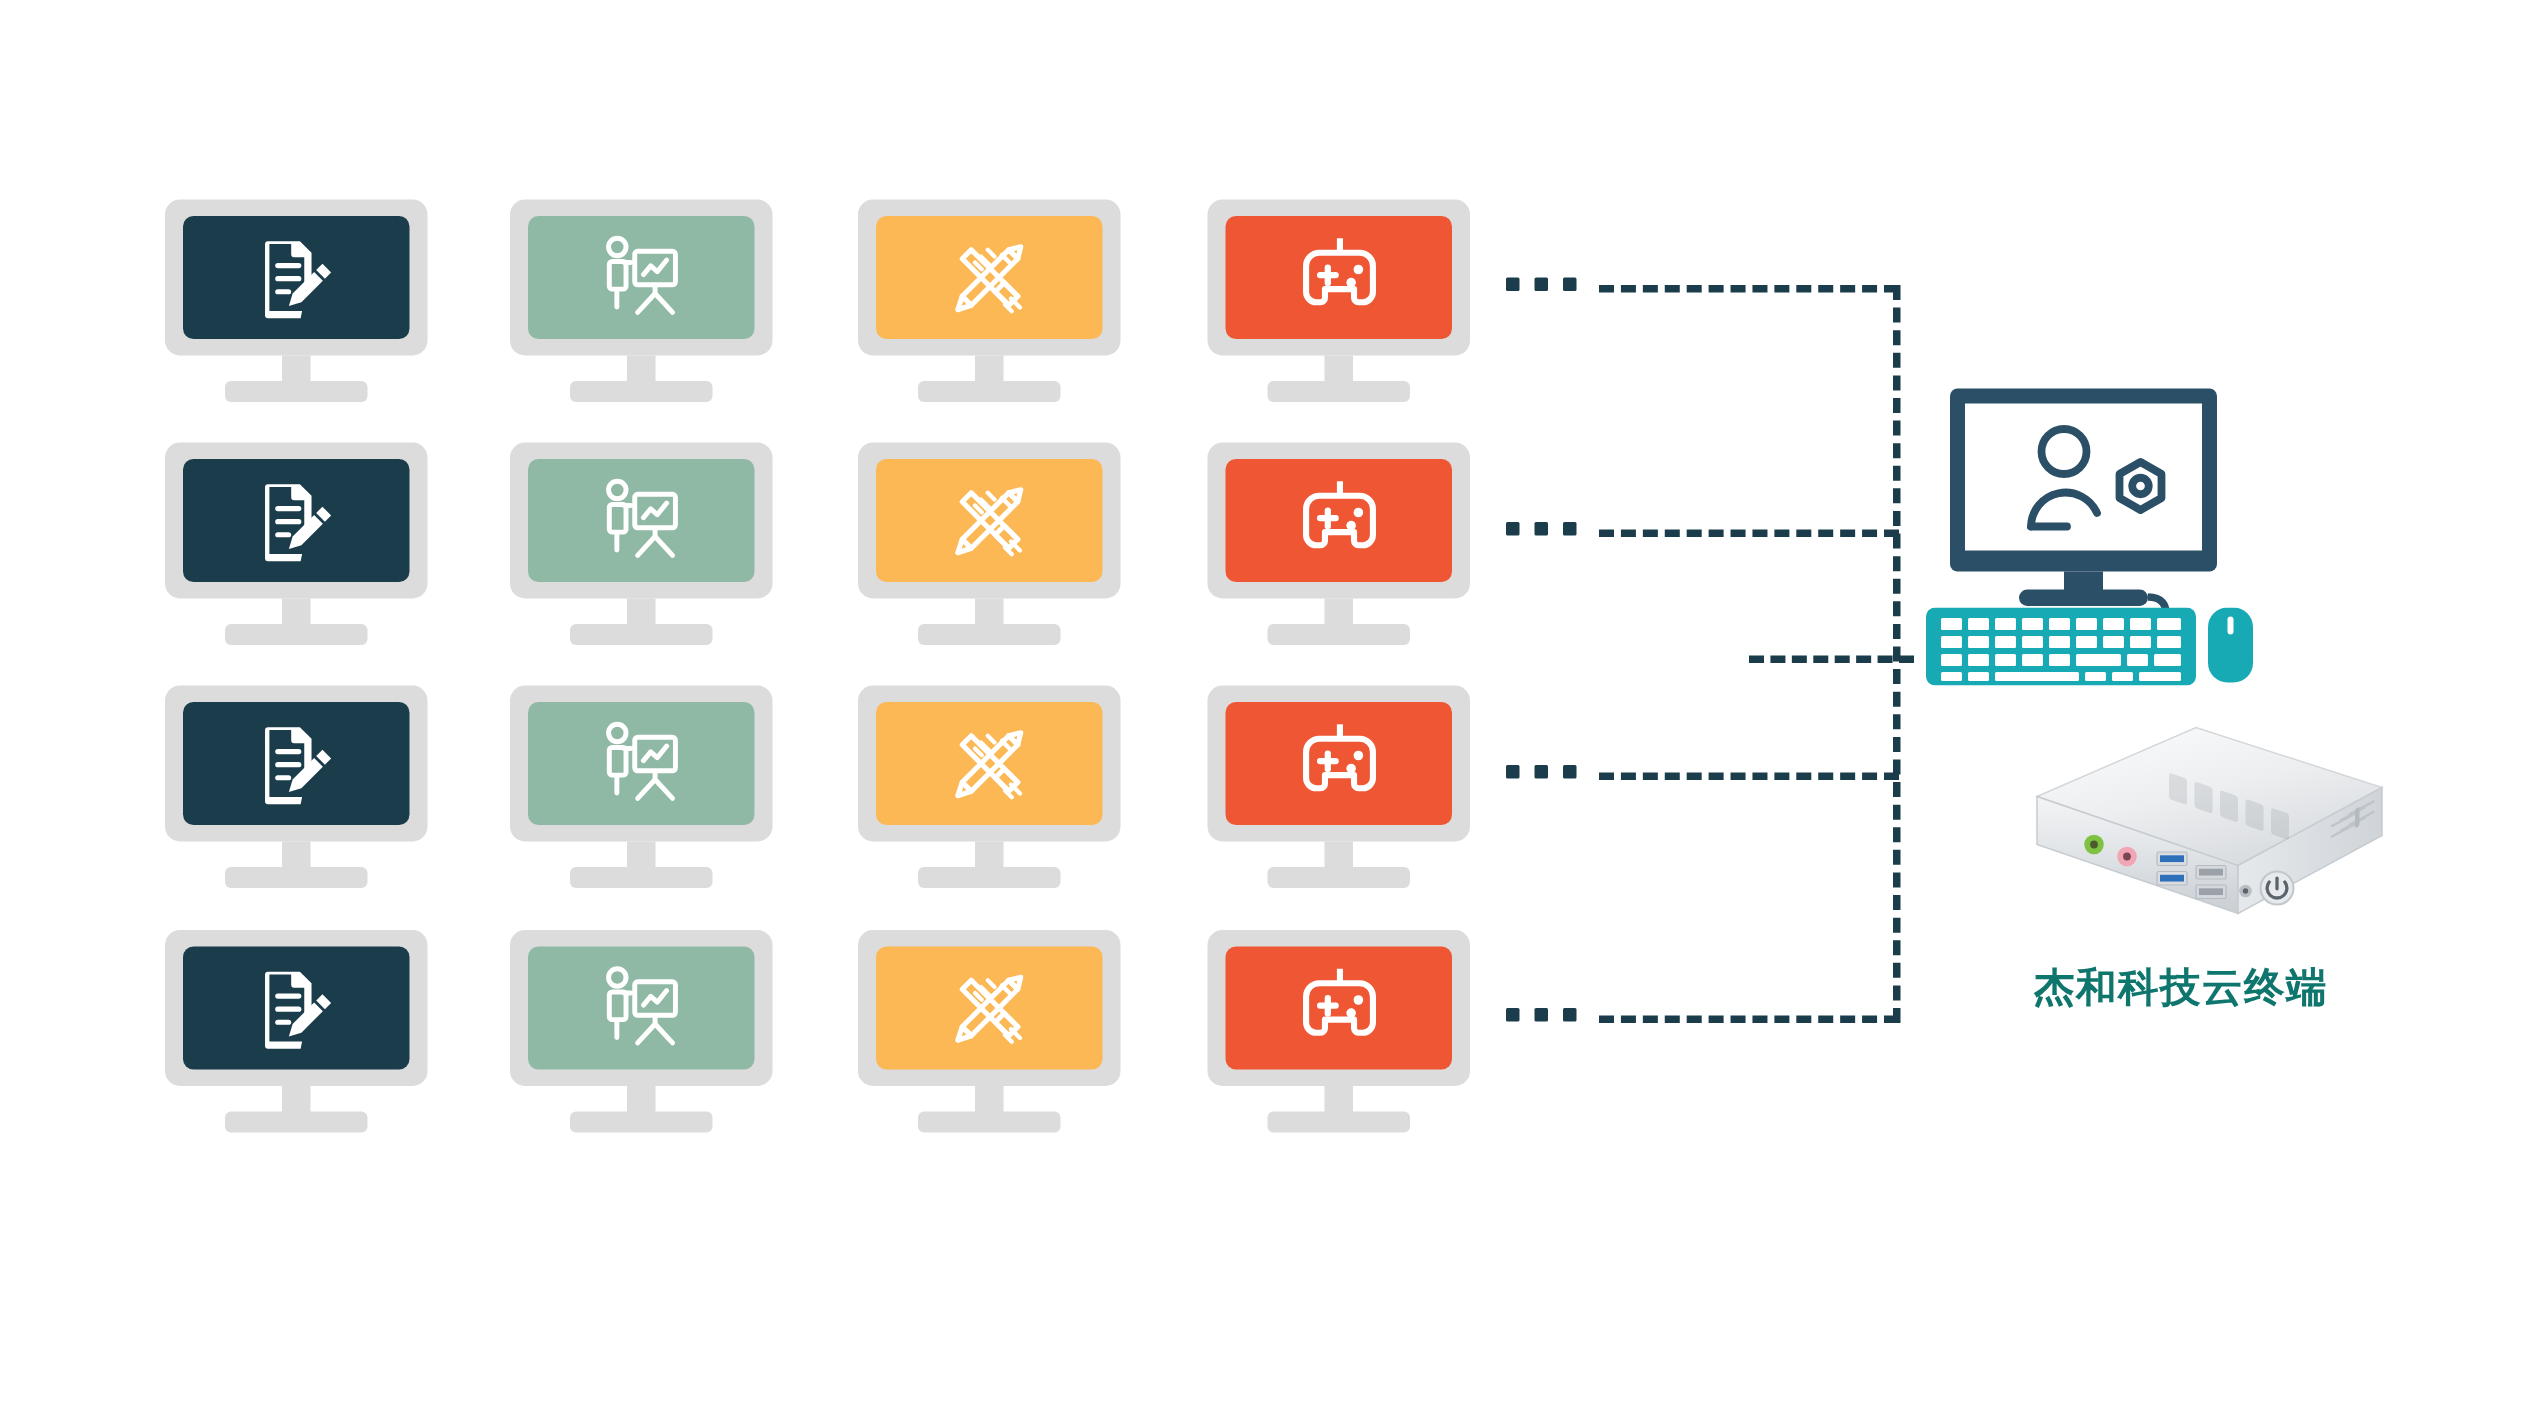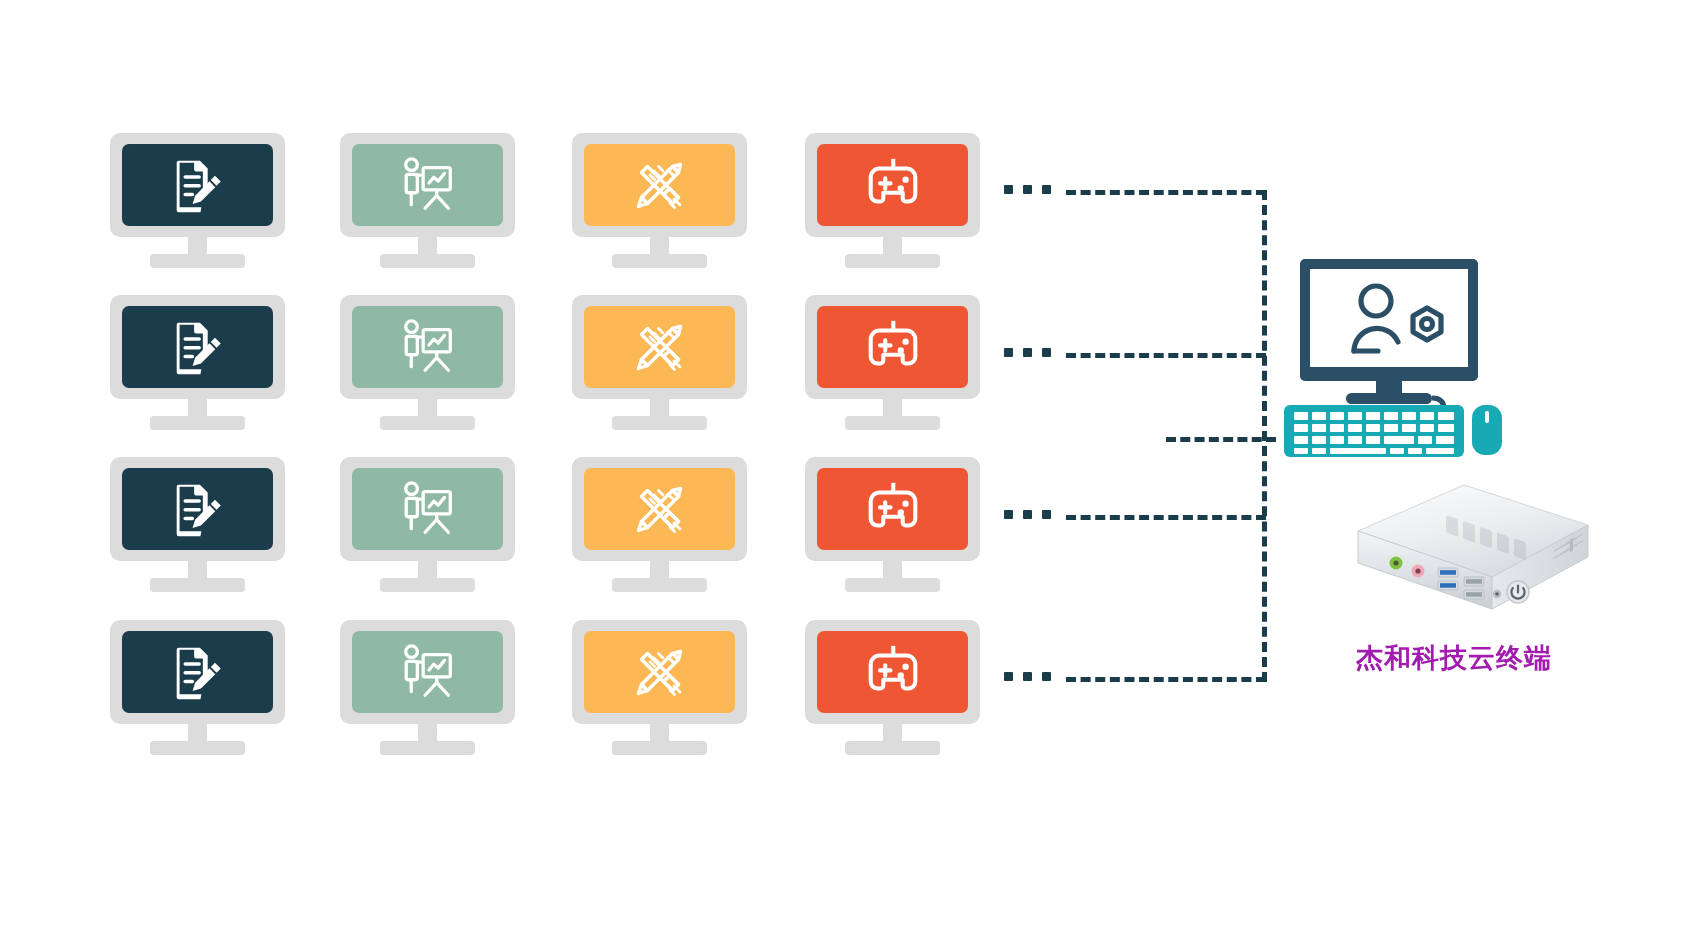--- a/index.html
+++ b/index.html
@@ -42,21 +42,21 @@
   }
   .dash-v{
     position:absolute;width:0;
     border-left:5px dashed #1b3c4a;
   }
 
   
   #right{position:absolute;left:1284px;top:255px;width:340px;height:440px;}
   .label-cn{
     position:absolute;left:0;top:385px;width:340px;text-align:center;
-    font-size:27px;font-weight:bold;color:#a21caf;letter-spacing:1px;
+    font-size:27px;font-weight:bold;color:#0f766e;letter-spacing:1px;
     font-family:"DejaVu Sans","Liberation Sans",sans-serif;
   }
 </style>
 </head>
 <body>
 
 <div id="stage">
 
   <div class="tile" style="left:110px;top:133px;">
     <div class="bezel"></div>

